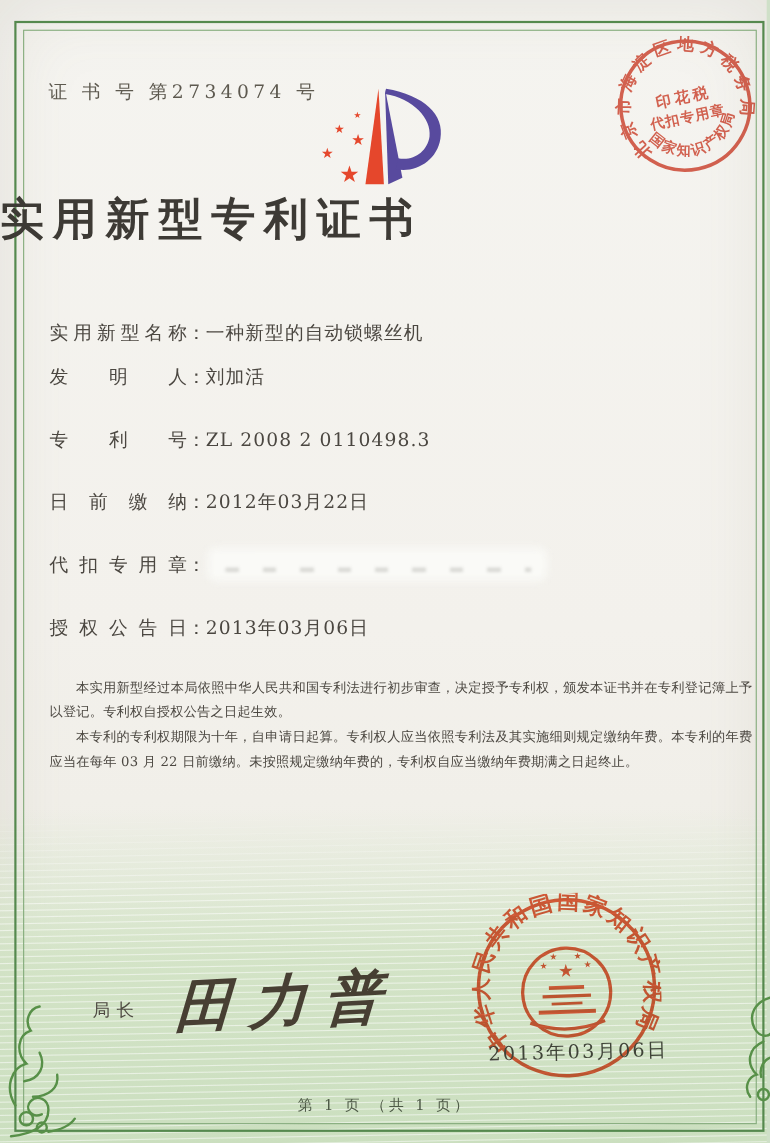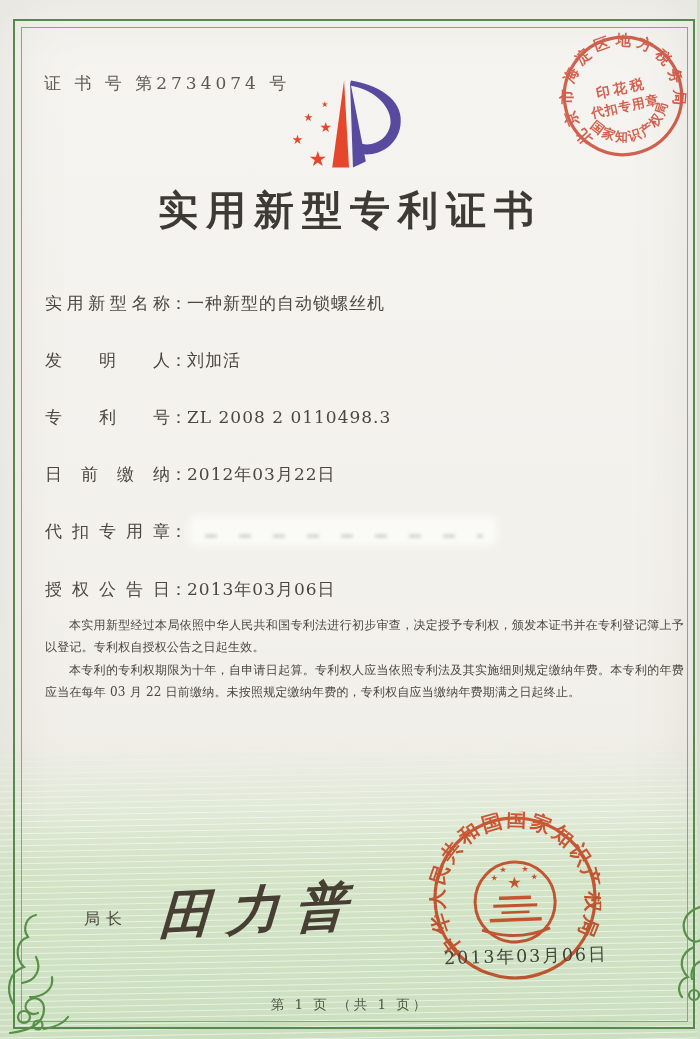--- a/index.html
+++ b/index.html
@@ -16,29 +16,29 @@
         mask-image:linear-gradient(180deg,transparent 0,black 28%);}
   
   .frame-a{position:absolute;left:13px;top:19px;right:5px;bottom:10px;border:2.5px solid #55894e;z-index:2;}
   .frame-b{position:absolute;left:21px;top:27px;right:12px;bottom:17px;border:1px solid #83aa7a;z-index:2;}
   .edge-strip{position:absolute;right:0;top:0;bottom:0;width:3px;background:#cfe0c8;z-index:3;}
   
   .cert-no{position:absolute;left:44px;top:72px;font-size:17px;letter-spacing:4px;color:#5d594f;z-index:5;}
   
   .logo{position:absolute;left:271px;top:74px;z-index:5;}
   
-  .title{position:absolute;left:0;right:0;top:183px;text-align:center;font-size:40px;font-weight:700;
+  .title{position:absolute;left:0;right:0;top:172px;font-size:40px;font-weight:700;
          letter-spacing:8px;color:#3d3a35;z-index:5;}
   
   .tax-stamp{position:absolute;left:558px;top:32px;z-index:6;transform:rotate(-12deg);opacity:.88;mix-blend-mode:multiply;}
   svg text{font-family:"DejaVu Serif","Liberation Serif",serif;}
   
   .fields{position:absolute;left:45px;top:291px;right:36px;z-index:5;font-size:17px;line-height:24px;color:#4b4741;}
   .frow{margin-bottom:33px;white-space:nowrap;}
-  .frow.first{margin-bottom:33px;}
+  .frow.first{margin-bottom:16px;}
   .flabel{display:inline-block;width:125px;text-align:justify;text-align-last:justify;-moz-text-align-last:justify;}
   .fval{letter-spacing:1px;}
   .redact{display:inline-block;vertical-align:middle;width:300px;height:22px;margin-left:6px;border-radius:4px;
           background:rgba(250,250,247,.96);box-shadow:0 0 7px 5px rgba(249,249,246,.95);filter:blur(1px);position:relative;top:-2px;}
   .redact .smudge{position:absolute;left:12px;right:10px;bottom:4px;height:4px;
           background:repeating-linear-gradient(90deg,rgba(130,128,122,.28) 0 12px,rgba(130,128,122,0) 12px 34px);filter:blur(1.2px);}
   
   .paras{position:absolute;left:45px;right:16px;top:614px;z-index:5;font-size:12px;line-height:22.4px;
          text-align:justify;color:#4b4741;letter-spacing:.2px;}
   .paras p{margin:0;text-indent:2em;}

